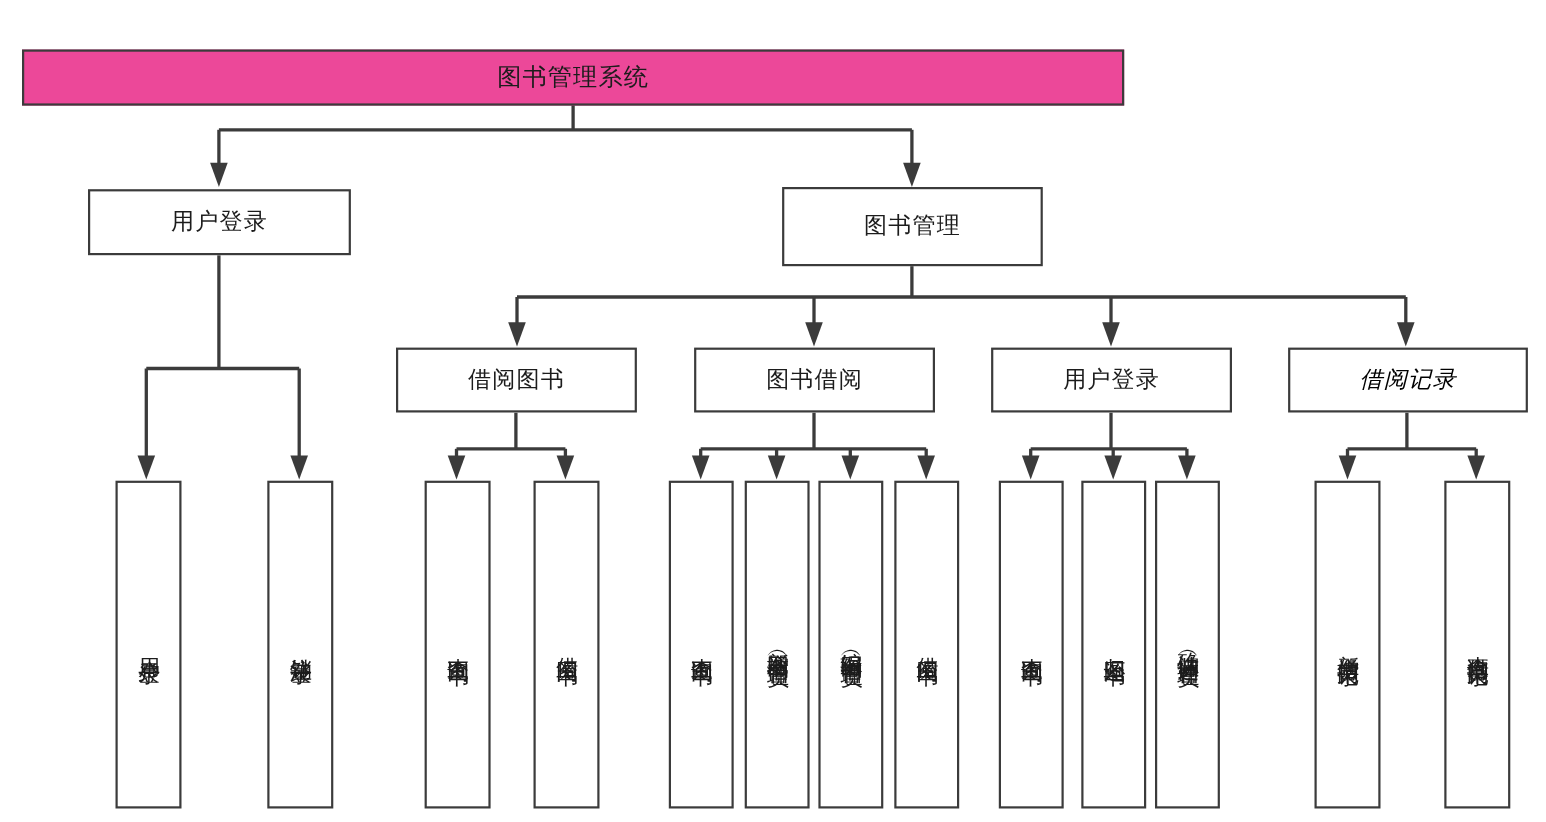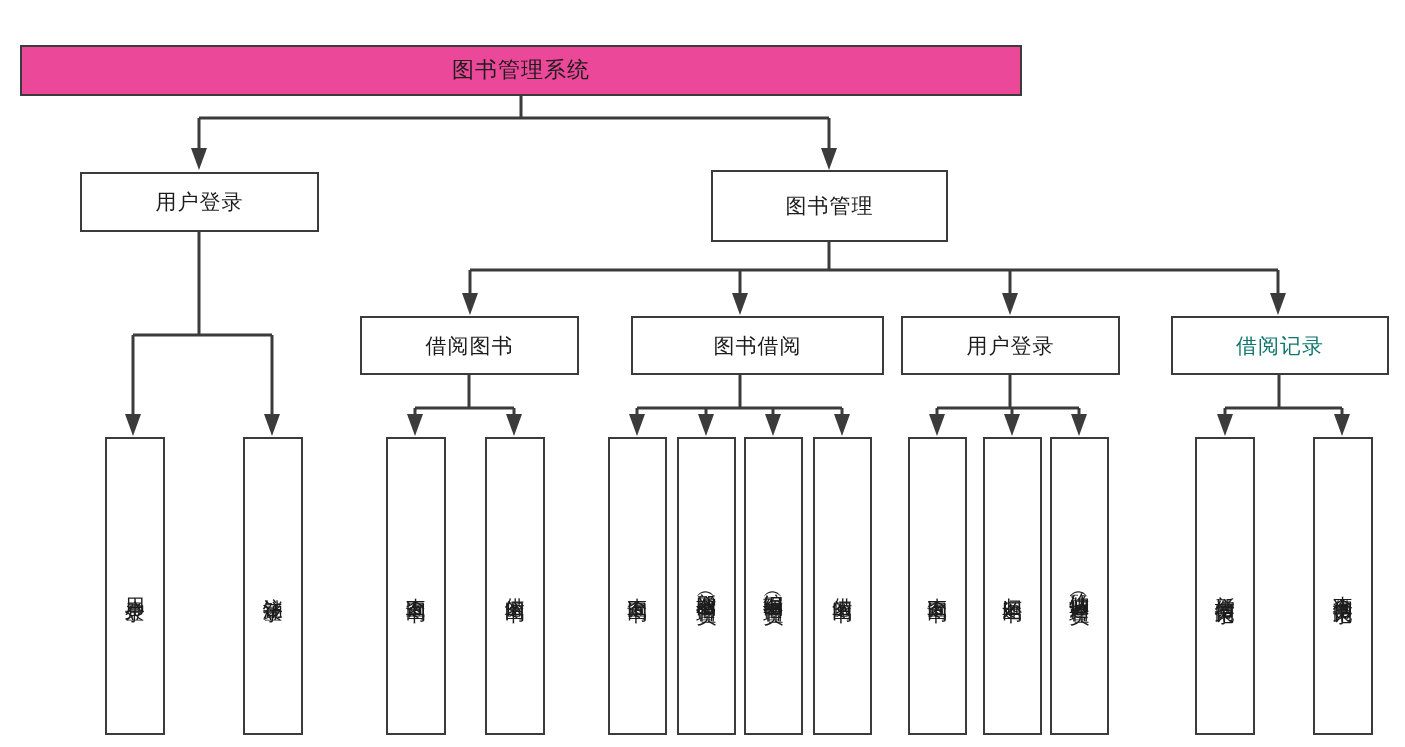--- a/index.html
+++ b/index.html
@@ -127,28 +127,28 @@
       </div>
       <div class="node-box" style="left: 80px; top: 172px; width: 239px; height: 60px; border-color: rgb(59, 59, 59); background: rgb(255, 255, 255);">
         <span class="node-label" style="color: rgb(28, 28, 28);">用户登录</span>
       </div>
       <div class="node-box" style="left: 711px; top: 170px; width: 237px; height: 72px; border-color: rgb(59, 59, 59); background: rgb(255, 255, 255);">
         <span class="node-label" style="color: rgb(28, 28, 28);">图书管理</span>
       </div>
       <div class="node-box" style="left: 360px; top: 316px; width: 219px; height: 59px; border-color: rgb(59, 59, 59); background: rgb(255, 255, 255);">
         <span class="node-label" style="color: rgb(28, 28, 28);">借阅图书</span>
       </div>
-      <div class="node-box" style="left: 631px; top: 316px; width: 253px; height: 59px; border-color: rgb(59, 59, 59); background: rgb(255, 255, 255);">
+      <div class="node-box" style="left: 631px; top: 316px; width: 219px; height: 59px; border-color: rgb(59, 59, 59); background: rgb(255, 255, 255);">
         <span class="node-label" style="color: rgb(28, 28, 28);">图书借阅</span>
       </div>
       <div class="node-box" style="left: 901px; top: 316px; width: 219px; height: 59px; border-color: rgb(59, 59, 59); background: rgb(255, 255, 255);">
         <span class="node-label" style="color: rgb(28, 28, 28);">用户登录</span>
       </div>
       <div class="node-box" style="left: 1171px; top: 316px; width: 218px; height: 59px; border-color: rgb(59, 59, 59); background: rgb(255, 255, 255);">
-        <span class="node-label" style="color: #0f766e;">借阅记录</span>
+        <span class="node-label" style="color: #000000; font-style: italic;">借阅记录</span>
       </div>
       <div class="node-box vertical" style="left: 105px; top: 437px; width: 60px; height: 298px; border-color: rgb(59, 59, 59); background: rgb(255, 255, 255);">
         <span class="node-label" style="color: rgb(28, 28, 28);">用户登录</span>
       </div>
       <div class="node-box vertical" style="left: 243px; top: 437px; width: 60px; height: 298px; border-color: rgb(59, 59, 59); background: rgb(255, 255, 255);">
         <span class="node-label" style="color: rgb(28, 28, 28);">注销登录</span>
       </div>
       <div class="node-box vertical" style="left: 386px; top: 437px; width: 60px; height: 298px; border-color: rgb(59, 59, 59); background: rgb(255, 255, 255);">
         <span class="node-label" style="color: rgb(28, 28, 28);">查询图书</span>
       </div>

